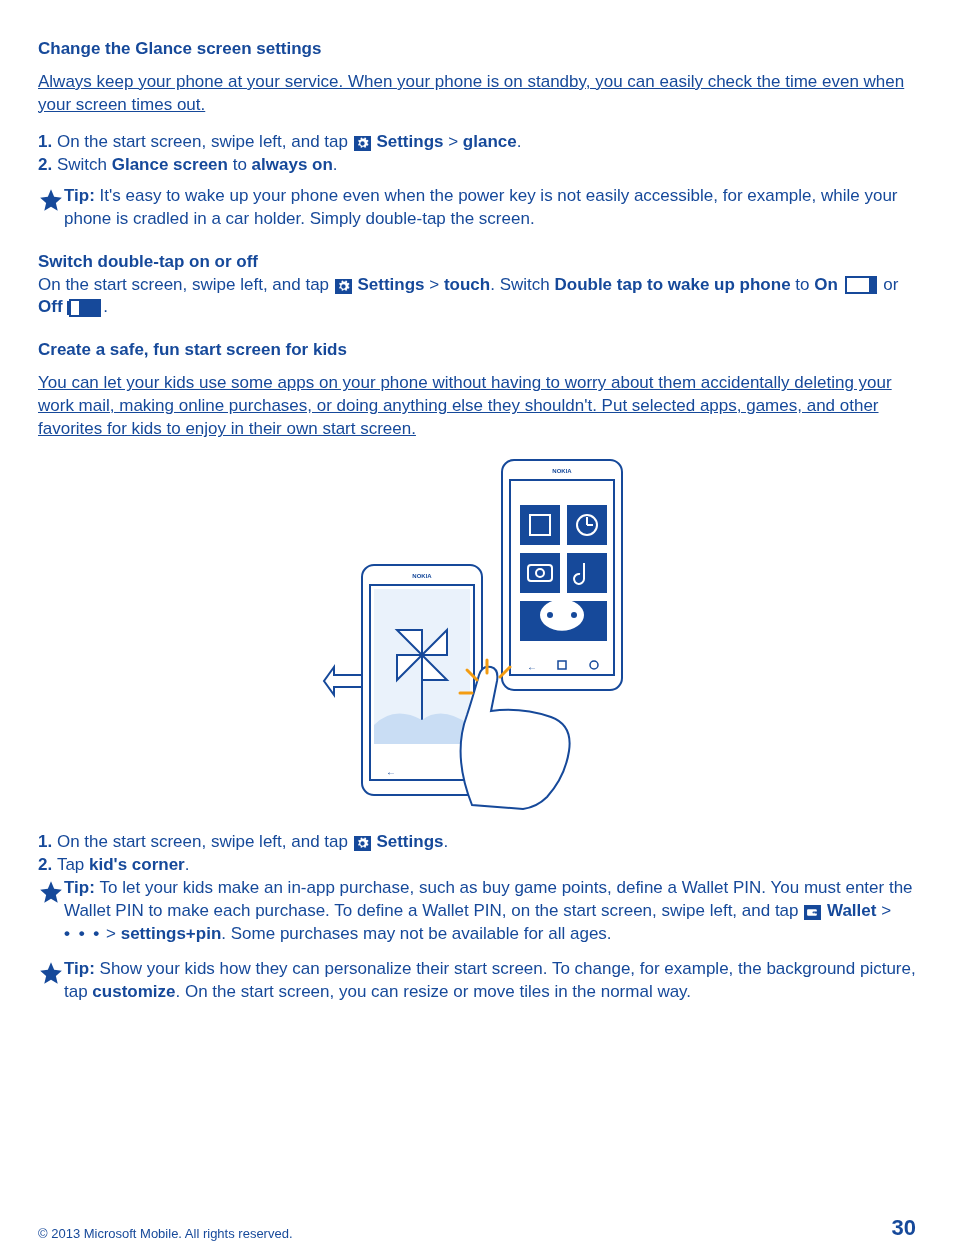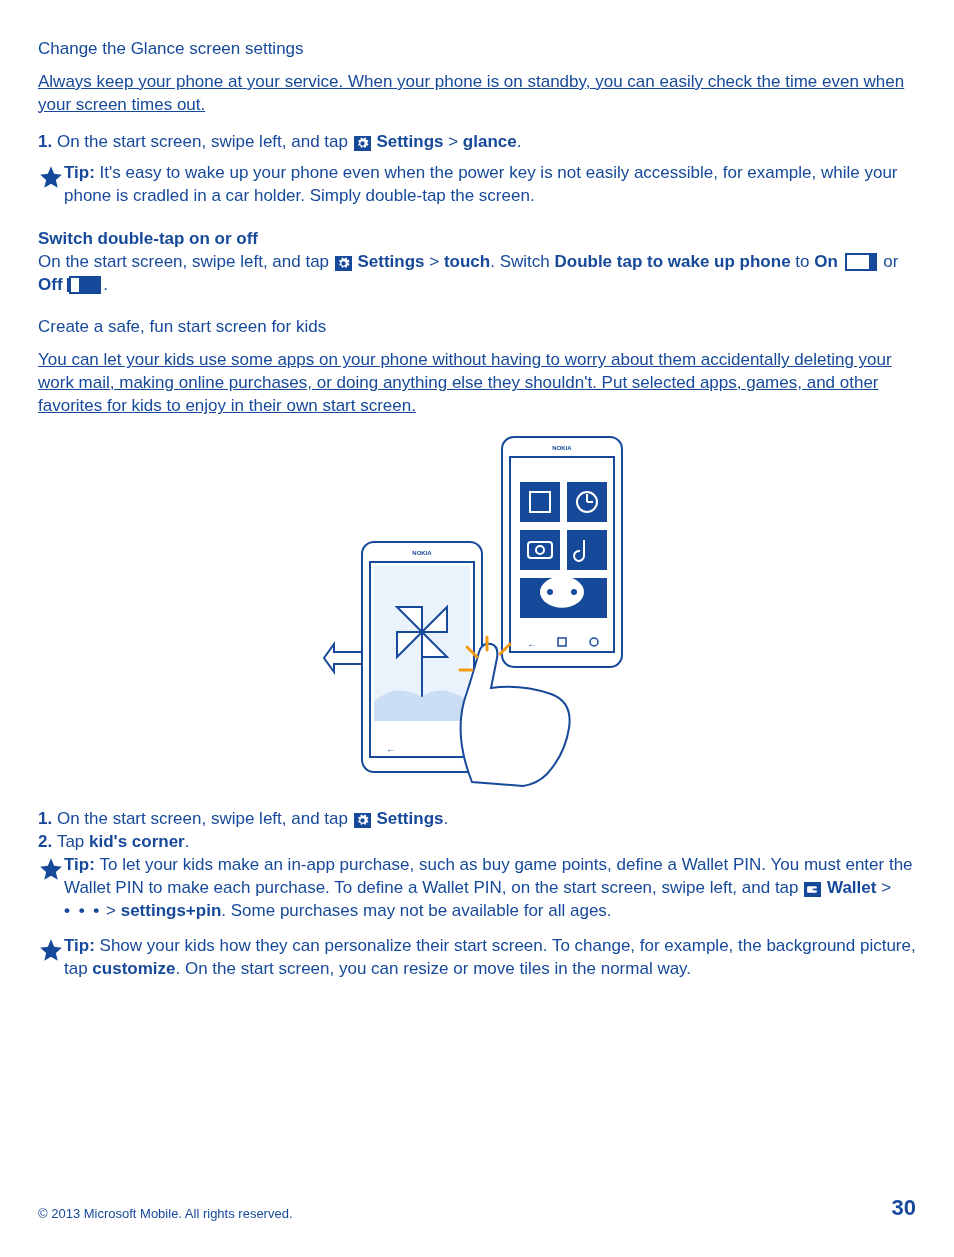--- a/index.html
+++ b/index.html
@@ -7,21 +7,21 @@
     margin: 0;
     padding: 38px 38px 30px 38px;
     width: 954px;
     box-sizing: border-box;
     color: #16499a;
     font-size: 17px;
     line-height: 1.35;
   }
   h4 {
     color: #16499a;
-    font-weight: normal;
+    font-weight: bold;
     margin: 0 0 10px 0;
     font-size: 17px;
   }
   p { margin: 0 0 14px 0; text-decoration: underline; }
   .step-num { font-weight: bold; }
   .bold { font-weight: bold; }
   .icon-box {
     display: inline-block;
     width: 17px; height: 15px;
     background: #16499a;
@@ -76,41 +76,44 @@
   .illustration {
     display:block;
     margin: 10px auto 16px auto;
     width: 310px;
     height: 360px;
   }
   .footer {
     position: absolute;
     left: 38px;
     right: 38px;
-    bottom: 34px;
+    bottom: 14px;
     display: flex;
     justify-content: space-between;
     align-items: flex-end;
     font-size: 13px;
   }
   .footer .page { font-size: 22px; font-weight: bold; }
   .nowrap { white-space: nowrap; }
 </style>
 </head>
 <body>
 
 <div class="section">
   <h4>Change the Glance screen settings</h4>
   <p>Always keep your phone at your service. When your phone is on standby, you can easily check the time even when your screen times out.</p>
 
   <div>
     <div>
       <span class="step-num">1. </span><span>On the start screen, swipe left, and tap </span><span class="icon-box gear-icon"><svg viewBox="0 0 24 24">
             <path fill="#fff" d="M12 8a4 4 0 100 8 4 4 0 000-8zm9 4l2 1-1 3-2-1a8 8 0 01-2 2l1 2-3 1-1-2a8 8 0 01-3 0l-1 2-3-1 1-2a8 8 0 01-2-2l-2 1-1-3 2-1a8 8 0 010-3l-2-1 1-3 2 1a8 8 0 012-2l-1-2 3-1 1 2a8 8 0 013 0l1-2 3 1-1 2a8 8 0 012 2l2-1 1 3-2 1a8 8 0 010 3z"></path>
           </svg></span> <span class="bold">Settings</span><span class="arrow"> &gt; </span><span class="bold">glance</span><span>.</span>
+    </div>
+    <div>
+      <span class="step-num">2. </span><span>Switch </span><span class="bold">Glance screen</span><span> to </span><span class="bold">always on</span><span>.</span>
     </div>
   </div>
 
   <div class="tip-row" style="margin-top:8px;">
     <span class="star-icon"><svg viewBox="0 0 24 24">
           <path d="M12 2l2.9 6.9L22 9.9l-5.5 4.8L18.2 22 12 18.3 5.8 22l1.7-7.3L2 9.9l7.1-1z"></path>
         </svg></span>
     <div class="tip-text">
       <span class="bold">Tip: </span><span>It's easy to wake up your phone even when the power key is not easily accessible, for example, while your phone is cradled in a car holder. Simply double-tap the screen.</span>
     </div>

